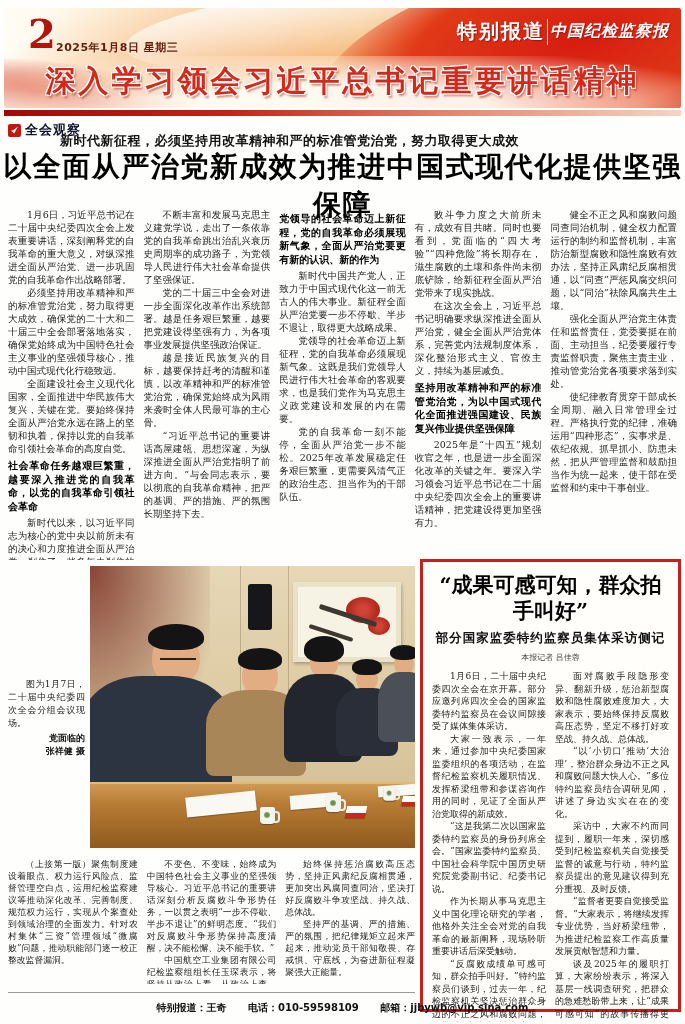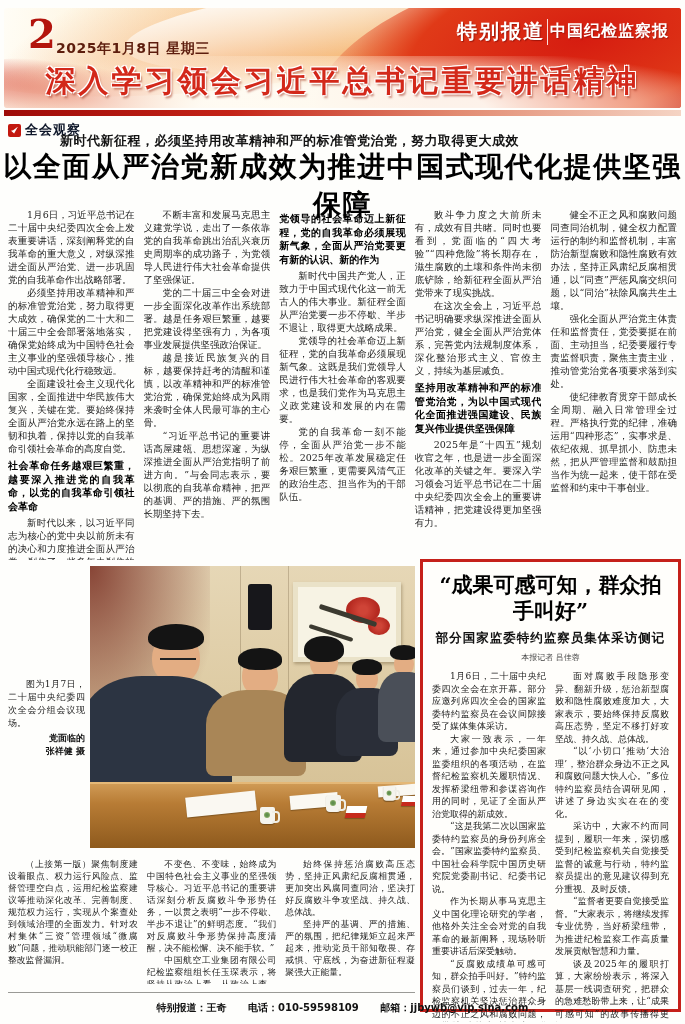--- a/index.html
+++ b/index.html
@@ -26,27 +26,27 @@
     background:radial-gradient(ellipse at 60% 40%, #d61c10 0%, #e03a18 45%, rgba(224,58,24,0) 72%); }
   .swoosh4 { position:absolute; left:-60px; bottom:-26px; width:300px; height:70px;
     border-radius:50%; transform:rotate(8deg);
     background:radial-gradient(ellipse at 40% 50%, rgba(210,40,20,.8) 0%, rgba(210,40,20,0) 65%); }
   .slogan-band {
     position:absolute; left:0; bottom:0; width:100%; height:52px;
     background:radial-gradient(ellipse at 50% 100%, rgba(255,252,245,.95) 30%, rgba(255,240,220,.55) 62%, rgba(255,220,190,0) 85%);
   }
   .page-num { position:absolute; left:24px; top:2px; font-size:40px; font-weight:bold; color:#b3150d;
     font-family:"DejaVu Serif",serif; text-shadow:1px 1px 0 rgba(255,255,255,.6); }
-  .page-date { position:absolute; left:52px; top:32px; font-size:14px; font-weight:bold; color:#5d1d0d;
+  .page-date { position:absolute; left:52px; top:32px; font-size:11px; font-weight:bold; color:#5d1d0d;
     font-family:"DejaVu Sans","Liberation Sans",sans-serif; letter-spacing:.5px;text-align:right; }
   .brand-wrap { position:absolute; right:12px; top:10px; display:flex; align-items:center; gap:2px; }
   .section-tag { font-size:20px; font-weight:bold; color:#fff; letter-spacing:2px;
     font-family:"DejaVu Sans","Liberation Sans",sans-serif; text-shadow:1px 1px 1px rgba(120,10,5,.6); }
   .brand-sep { width:1px; height:26px; background:rgba(255,255,255,.85); }
-  .masthead-script { font-size:16px; font-weight:bold; color:#fff; letter-spacing:1px;
+  .masthead-script { font-size:16px; font-weight:bold; font-style:italic; color:#fff; letter-spacing:1px;
     text-shadow:1px 1px 1px rgba(120,10,5,.5); }
   .banner-slogan {
     position:absolute; left:0; bottom:6px; width:100%; text-align:center;
     font-size:30px; font-weight:900; letter-spacing:3px; color:#d3281a;
     text-shadow:-1px -1px 0 #fff,1px -1px 0 #fff,-1px 1px 0 #fff,1px 1px 0 #fff,2px 3px 2px rgba(150,30,10,.45);
   }
   .red-fade-bar { position:absolute; left:4px; top:110px; width:677px; height:6px;
     background:linear-gradient(to right,#9e0b08,#c42317,#e28a70,#f5d4c4); }
 
   

